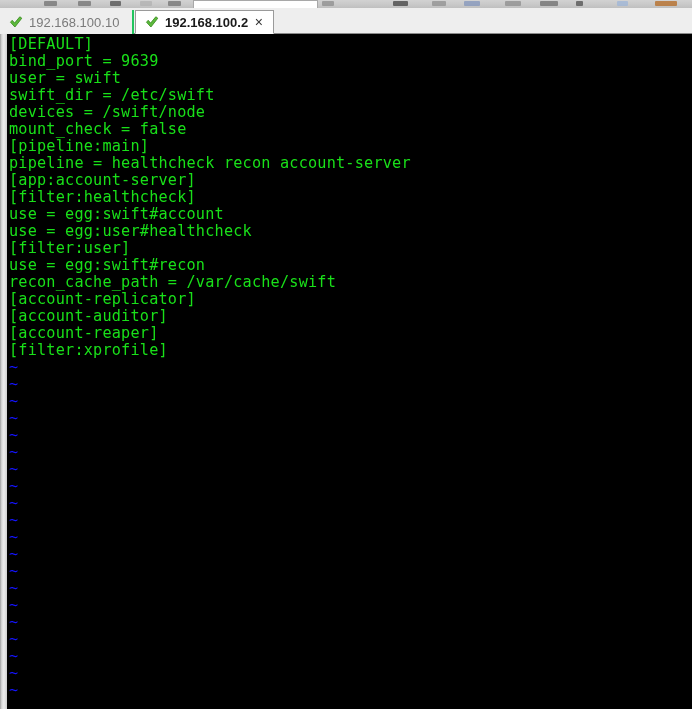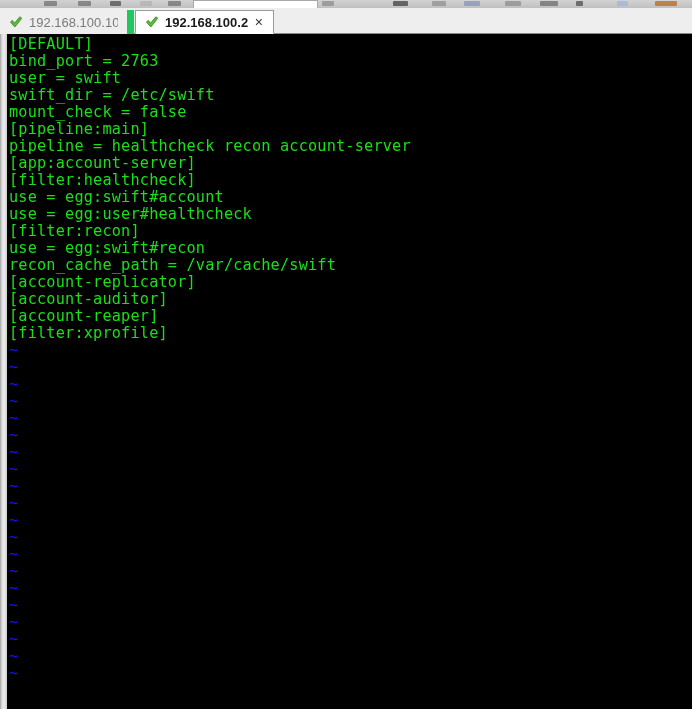--- a/index.html
+++ b/index.html
@@ -61,21 +61,21 @@
     box-sizing: border-box;
     font-family: "Liberation Sans", sans-serif;
     font-size: 13px;
     white-space: nowrap;
   }
   .tab.inactive {
     left: 0px;
     width: 134px;
     background: #eeeeee;
     color: #7a7a7a;
-    border-right: 7px solid #22c55e;
+    border-right: 2px solid #22c55e;
   }
   .tab.active {
     left: 135px;
     width: 139px;
     background: #ffffff;
     color: #1a1a1a;
     font-weight: bold;
     border-left: 1px solid #9a9a9a;
     border-right: 1px solid #9a9a9a;
     border-top: 1px solid #9a9a9a;
@@ -180,31 +180,32 @@
       </span>
       <span class="tab-label">192.168.100.20</span>
       <span class="tab-close">×</span>
     </div>
   </div>
 
 <div class="terminal">
   <div class="vscroll"></div>
   <div class="screen" id="screen">
       <div class="line">[DEFAULT]</div>
-      <div class="line">bind_port = 2763</div>
+      <div class="line">bind_port = 9639</div>
       <div class="line">user = swift</div>
       <div class="line">swift_dir = /etc/swift</div>
+      <div class="line">devices = /swift/node</div>
       <div class="line">mount_check = false</div>
       <div class="line">[pipeline:main]</div>
       <div class="line">pipeline = healthcheck recon account-server</div>
       <div class="line">[app:account-server]</div>
       <div class="line">[filter:healthcheck]</div>
       <div class="line">use = egg:swift#account</div>
       <div class="line">use = egg:user#healthcheck</div>
-      <div class="line">[filter:recon]</div>
+      <div class="line">[filter:user]</div>
       <div class="line">use = egg:swift#recon</div>
       <div class="line">recon_cache_path = /var/cache/swift</div>
       <div class="line">[account-replicator]</div>
       <div class="line">[account-auditor]</div>
       <div class="line">[account-reaper]</div>
       <div class="line">[filter:xprofile]</div>
       <div class="line tilde">~</div>
       <div class="line tilde">~</div>
       <div class="line tilde">~</div>
       <div class="line tilde">~</div>

